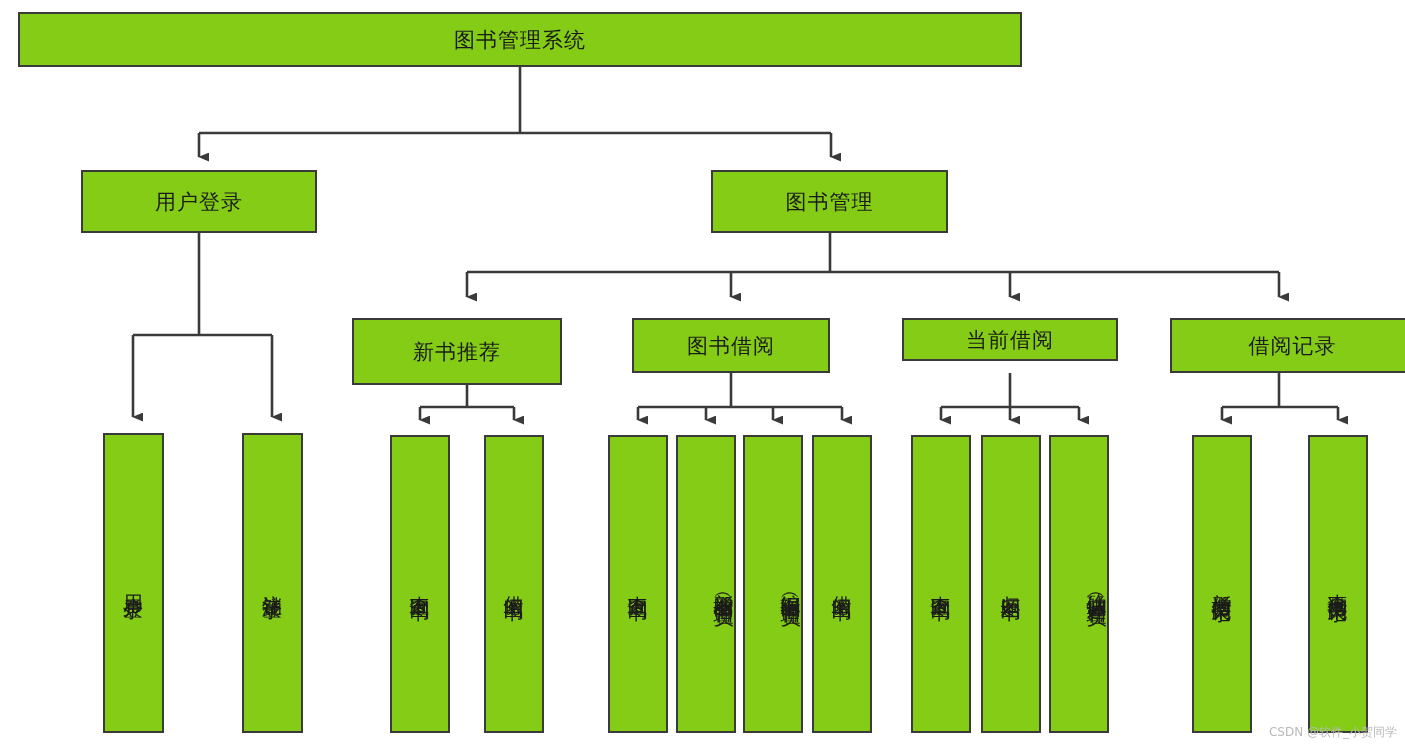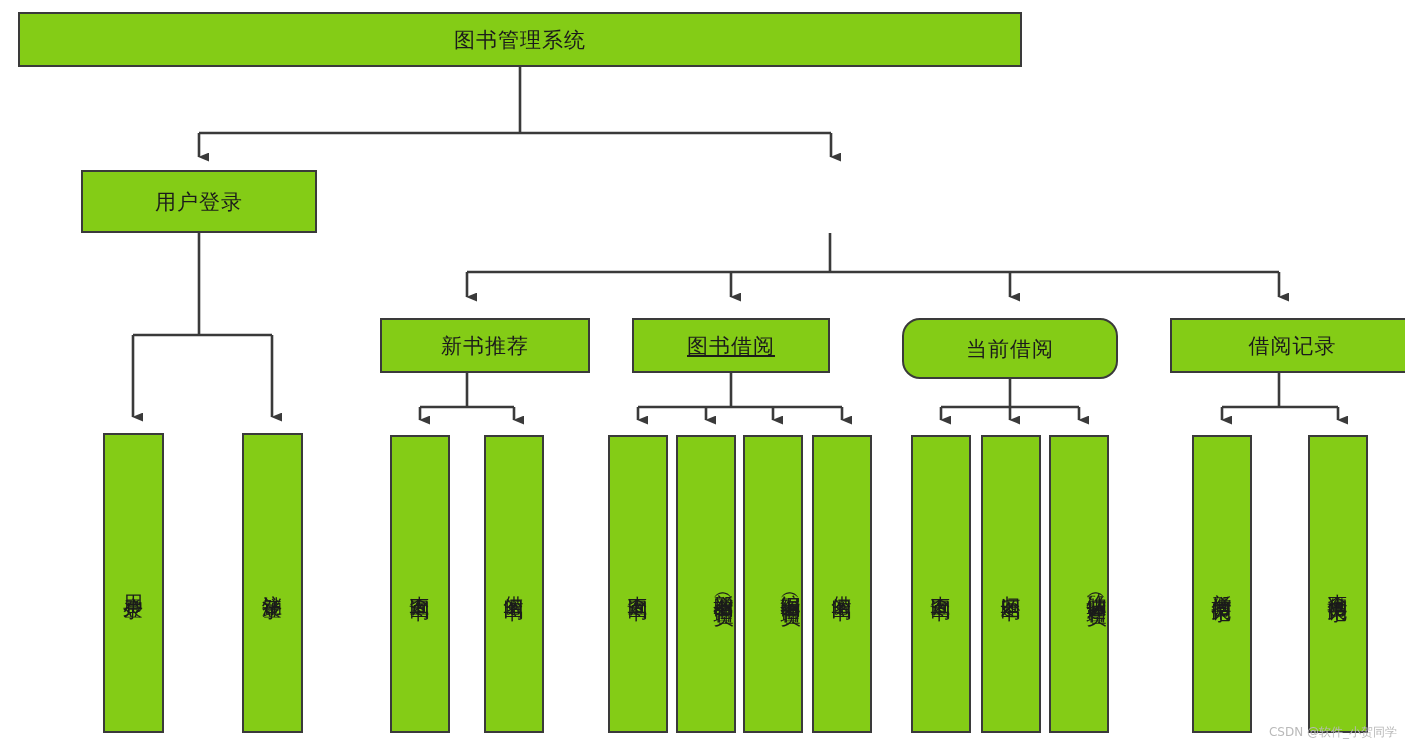--- a/index.html
+++ b/index.html
@@ -121,28 +121,31 @@
     </g>
   </svg>
 
   <div class="node horiz" style="left:18px; top:12px; width:1004px; height:55px;">
     <span class="lbl">图书管理系统</span>
   </div>
 
   <div class="node horiz" style="left:81px; top:170px; width:236px; height:63px;">
     <span class="lbl">用户登录</span>
   </div>
+  <div class="node horiz" style="left:711px; top:170px; width:237px; height:63px;">
+    <span class="lbl">图书管理</span>
+  </div>
 
-  <div class="node horiz" style="left:380px; top:318px; width:210px; height:55px;">
+  <div class="node horiz" style="left:352px; top:318px; width:210px; height:67px;">
     <span class="lbl">新书推荐</span>
   </div>
-  <div class="node horiz" style="left:632px; top:318px; width:198px; height:55px;text-decoration:underline;">
+  <div class="node horiz" style="left:632px; top:318px; width:198px; height:55px;">
     <span class="lbl">图书借阅</span>
   </div>
-  <div class="node horiz" style="left:902px; top:318px; width:216px; height:61px;border-radius:18px;">
+  <div class="node horiz" style="left:902px; top:318px; width:216px; height:43px;">
     <span class="lbl">当前借阅</span>
   </div>
   <div class="node horiz" style="left:1170px; top:318px; width:245px; height:55px;">
     <span class="lbl">借阅记录</span>
   </div>
 
   <div class="node vert" style="left:103px; top:433px; width:61px; height:300px;">
     <span class="lbl">用户登录</span>
   </div>
   <div class="node vert" style="left:242px; top:433px; width:61px; height:300px;">

